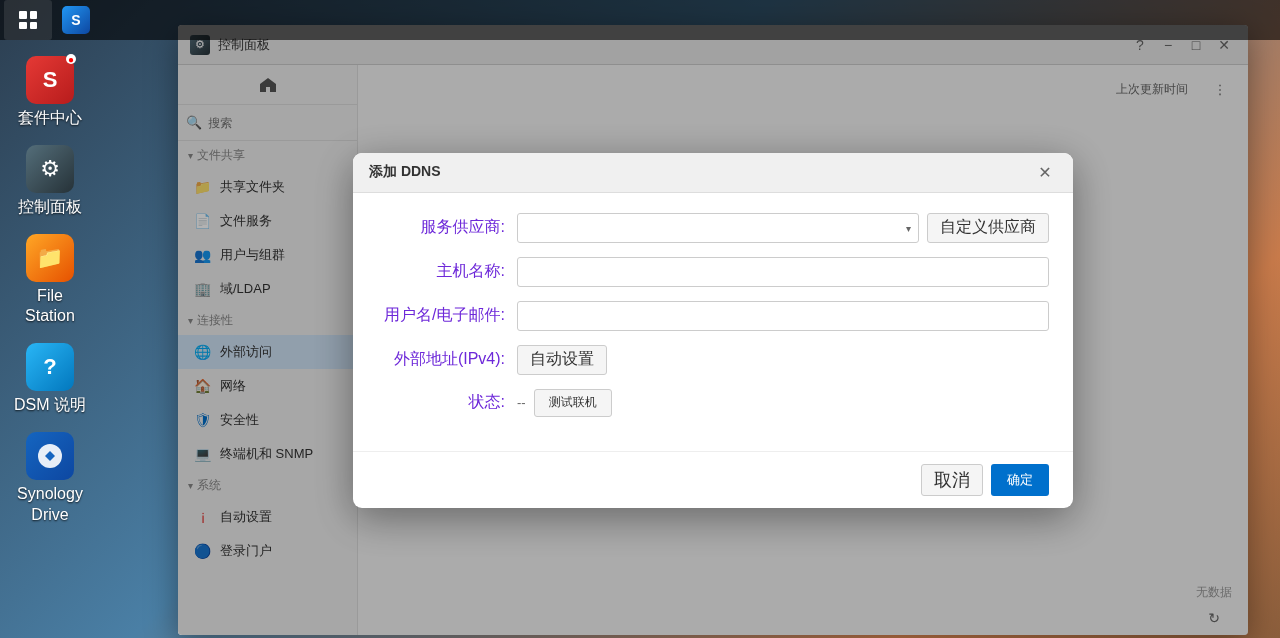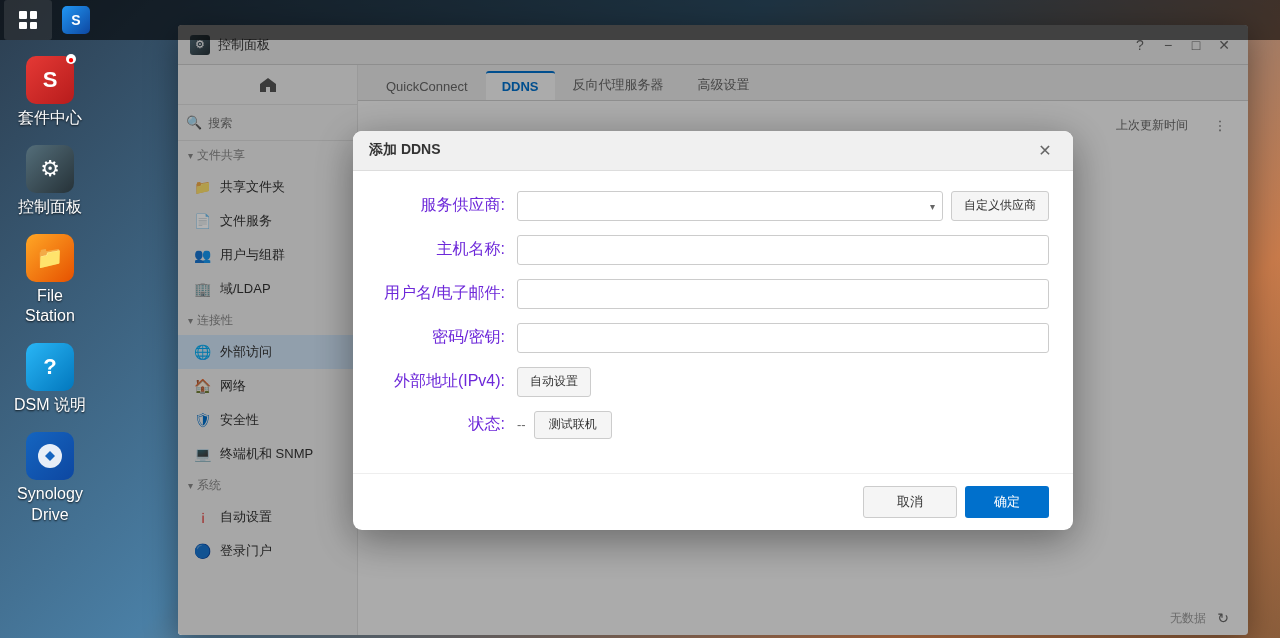--- a/index.html
+++ b/index.html
@@ -242,20 +242,21 @@
     .cp-content-label { font-size: 12px; color: #666; }
     .cp-content-footer {
       position: absolute;
       bottom: 8px;
       right: 16px;
       font-size: 12px;
       color: #999;
       display: flex;
       align-items: center;
       gap: 8px;
+      flex-direction: column;
     }
 
     
     .modal-overlay {
       position: absolute;
       top: 0; left: 0; right: 0; bottom: 0;
       background: rgba(0,0,0,0.3);
       display: flex;
       align-items: center;
       justify-content: center;
@@ -345,21 +346,21 @@
       transform: translateY(-50%);
       color: #666; font-size: 10px;
       pointer-events: none;
     }
     .form-btn {
       height: 30px;
       padding: 0 12px;
       border: 1px solid #ccc;
       border-radius: 3px;
       background: #f5f5f5;
-      font-size: 12px;
+      font-size: 16px;
       color: #333;
       cursor: pointer;
       white-space: nowrap;
     }
     .status-dash { color: #666; font-size: 13px; }
     .test-btn {
       height: 28px;
       padding: 0 14px;
       border: 1px solid #ccc;
       border-radius: 3px;
@@ -370,31 +371,31 @@
     }
     .modal-footer {
       padding: 12px 24px;
       display: flex;
       justify-content: flex-end;
       gap: 8px;
       border-top: 1px solid #eee;
     }
     .btn-cancel {
       height: 32px;
-      padding: 0 33px;
+      padding: 0 12px;
       border: 1px solid #ccc;
       border-radius: 3px;
       background: #f5f5f5;
-      font-size: 13px;
+      font-size: 18px;
       color: #333;
       cursor: pointer;
     }
     .btn-ok {
       height: 32px;
-      padding: 0 29px;
+      padding: 0 16px;
       border: none;
       border-radius: 3px;
       background: #0070cc;
       font-size: 13px;
       color: white;
       cursor: pointer;
       font-weight: 500;
     }
 
     .refresh-icon {
@@ -535,34 +536,20 @@
           <div class="sidebar-item-icon" style="color:#e53935;">ℹ</div>
           <span>自动设置</span>
         </div>
         <div class="sidebar-item">
           <div class="sidebar-item-icon" style="color:#7b1fa2;">🔵</div>
           <span>登录门户</span>
         </div>
       </div>
 
       <div class="cp-main">
-        <div class="cp-tabs">
-          <div class="cp-tab">
-            <span>QuickConnect</span>
-          </div>
-          <div class="cp-tab active ddns">
-            <span>DDNS</span>
-          </div>
-          <div class="cp-tab">
-            <span>反向代理服务器</span>
-          </div>
-          <div class="cp-tab">
-            <span>高级设置</span>
-          </div>
-        </div>
 
         <div class="cp-content">
           <div class="cp-content-header">
             <div></div>
             <div style="display:flex;align-items:center;gap:20px;">
               <span class="cp-content-label">上次更新时间</span>
               <div style="width:24px;height:24px;display:flex;align-items:center;justify-content:center;cursor:pointer;color:#666;">⋮</div>
             </div>
           </div>
         </div>
@@ -602,26 +589,20 @@
             </div>
           </div>
 
           <div class="form-row">
             <span class="form-label">用户名/电子邮件:</span>
             <div class="form-control-wrap">
               <input type="text" class="form-input" value="" style="">
             </div>
           </div>
 
-          <div class="form-row">
-            <span class="form-label">密码/密钥:</span>
-            <div class="form-control-wrap">
-              <input type="password" class="form-input" value="" style="">
-            </div>
-          </div>
 
           <div class="form-row">
             <span class="form-label">外部地址(IPv4):</span>
             <div class="form-control-wrap">
               <button class="form-btn">自动设置</button>
             </div>
           </div>
 
           <div class="form-row">
             <span class="form-label">状态:</span>

